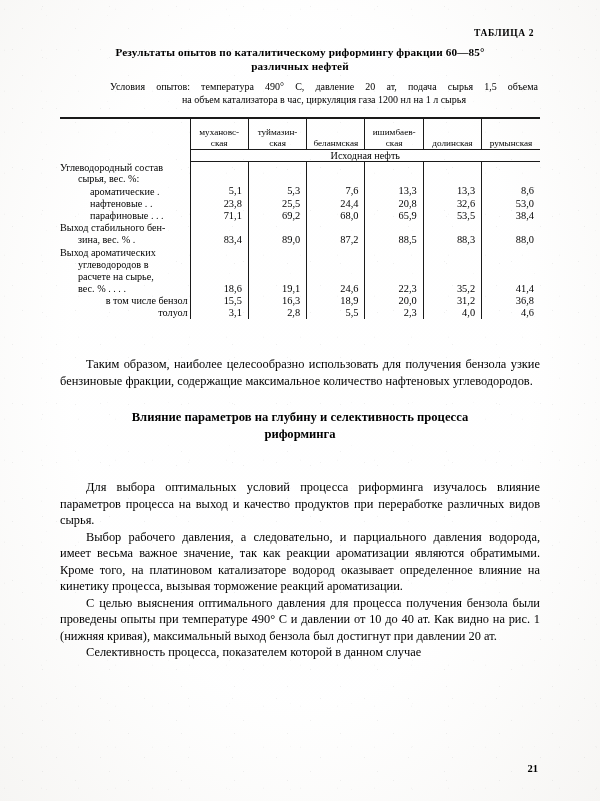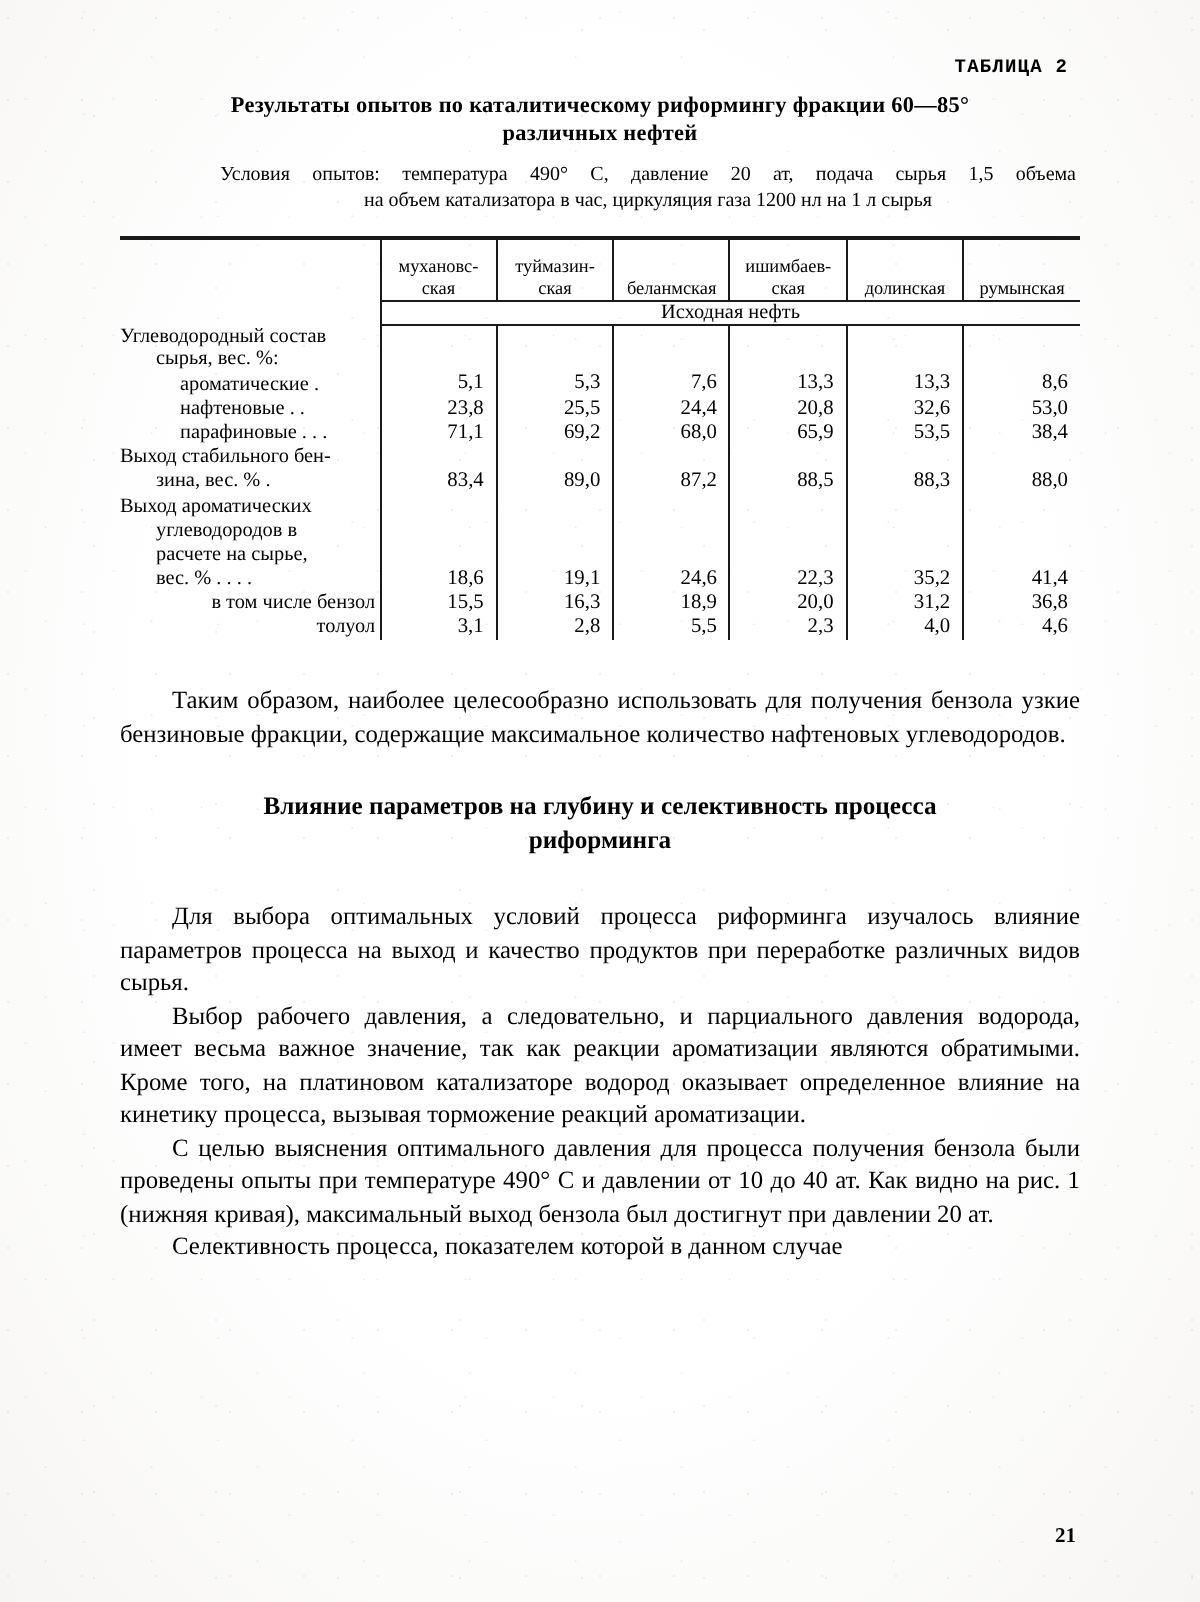--- a/index.html
+++ b/index.html
@@ -35,21 +35,20 @@
   }
 
   
   .table-label {
     text-align: right;
     font-weight: bold;
     font-size: 9.5px;
     letter-spacing: 0.6px;
     padding-right: 6px;
     margin-bottom: 7px;
-    font-family: Liberation Mono, monospace;
   }
   .tbl-title {
     text-align: center;
     font-weight: bold;
     font-size: 11.2px;
     line-height: 1.28;
     letter-spacing: 0.15px;
     padding: 0 18px;
   }
   .tbl-conditions {
@@ -133,21 +132,21 @@
   }
   td.num span { display: block; text-align: right; padding-right: 6px; }
 
   .lab-l0 { display:block; }
   .lab-ind1 { display:block; padding-left: 18px; }
   .lab-ind2 { display:block; padding-left: 30px; }
   .lab-right { display:block; text-align: right; padding-right: 2px; }
 
   
   .body-text {
-    margin-top: 22px;
+    margin-top: 37px;
     font-size: 12.4px;
     line-height: 1.33;
     text-align: justify;
     text-justify: inter-word;
   }
   .body-text p {
     margin: 0 0 0 0;
     text-indent: 26px;
   }
   .body-text p + p { margin-top: 0; }

